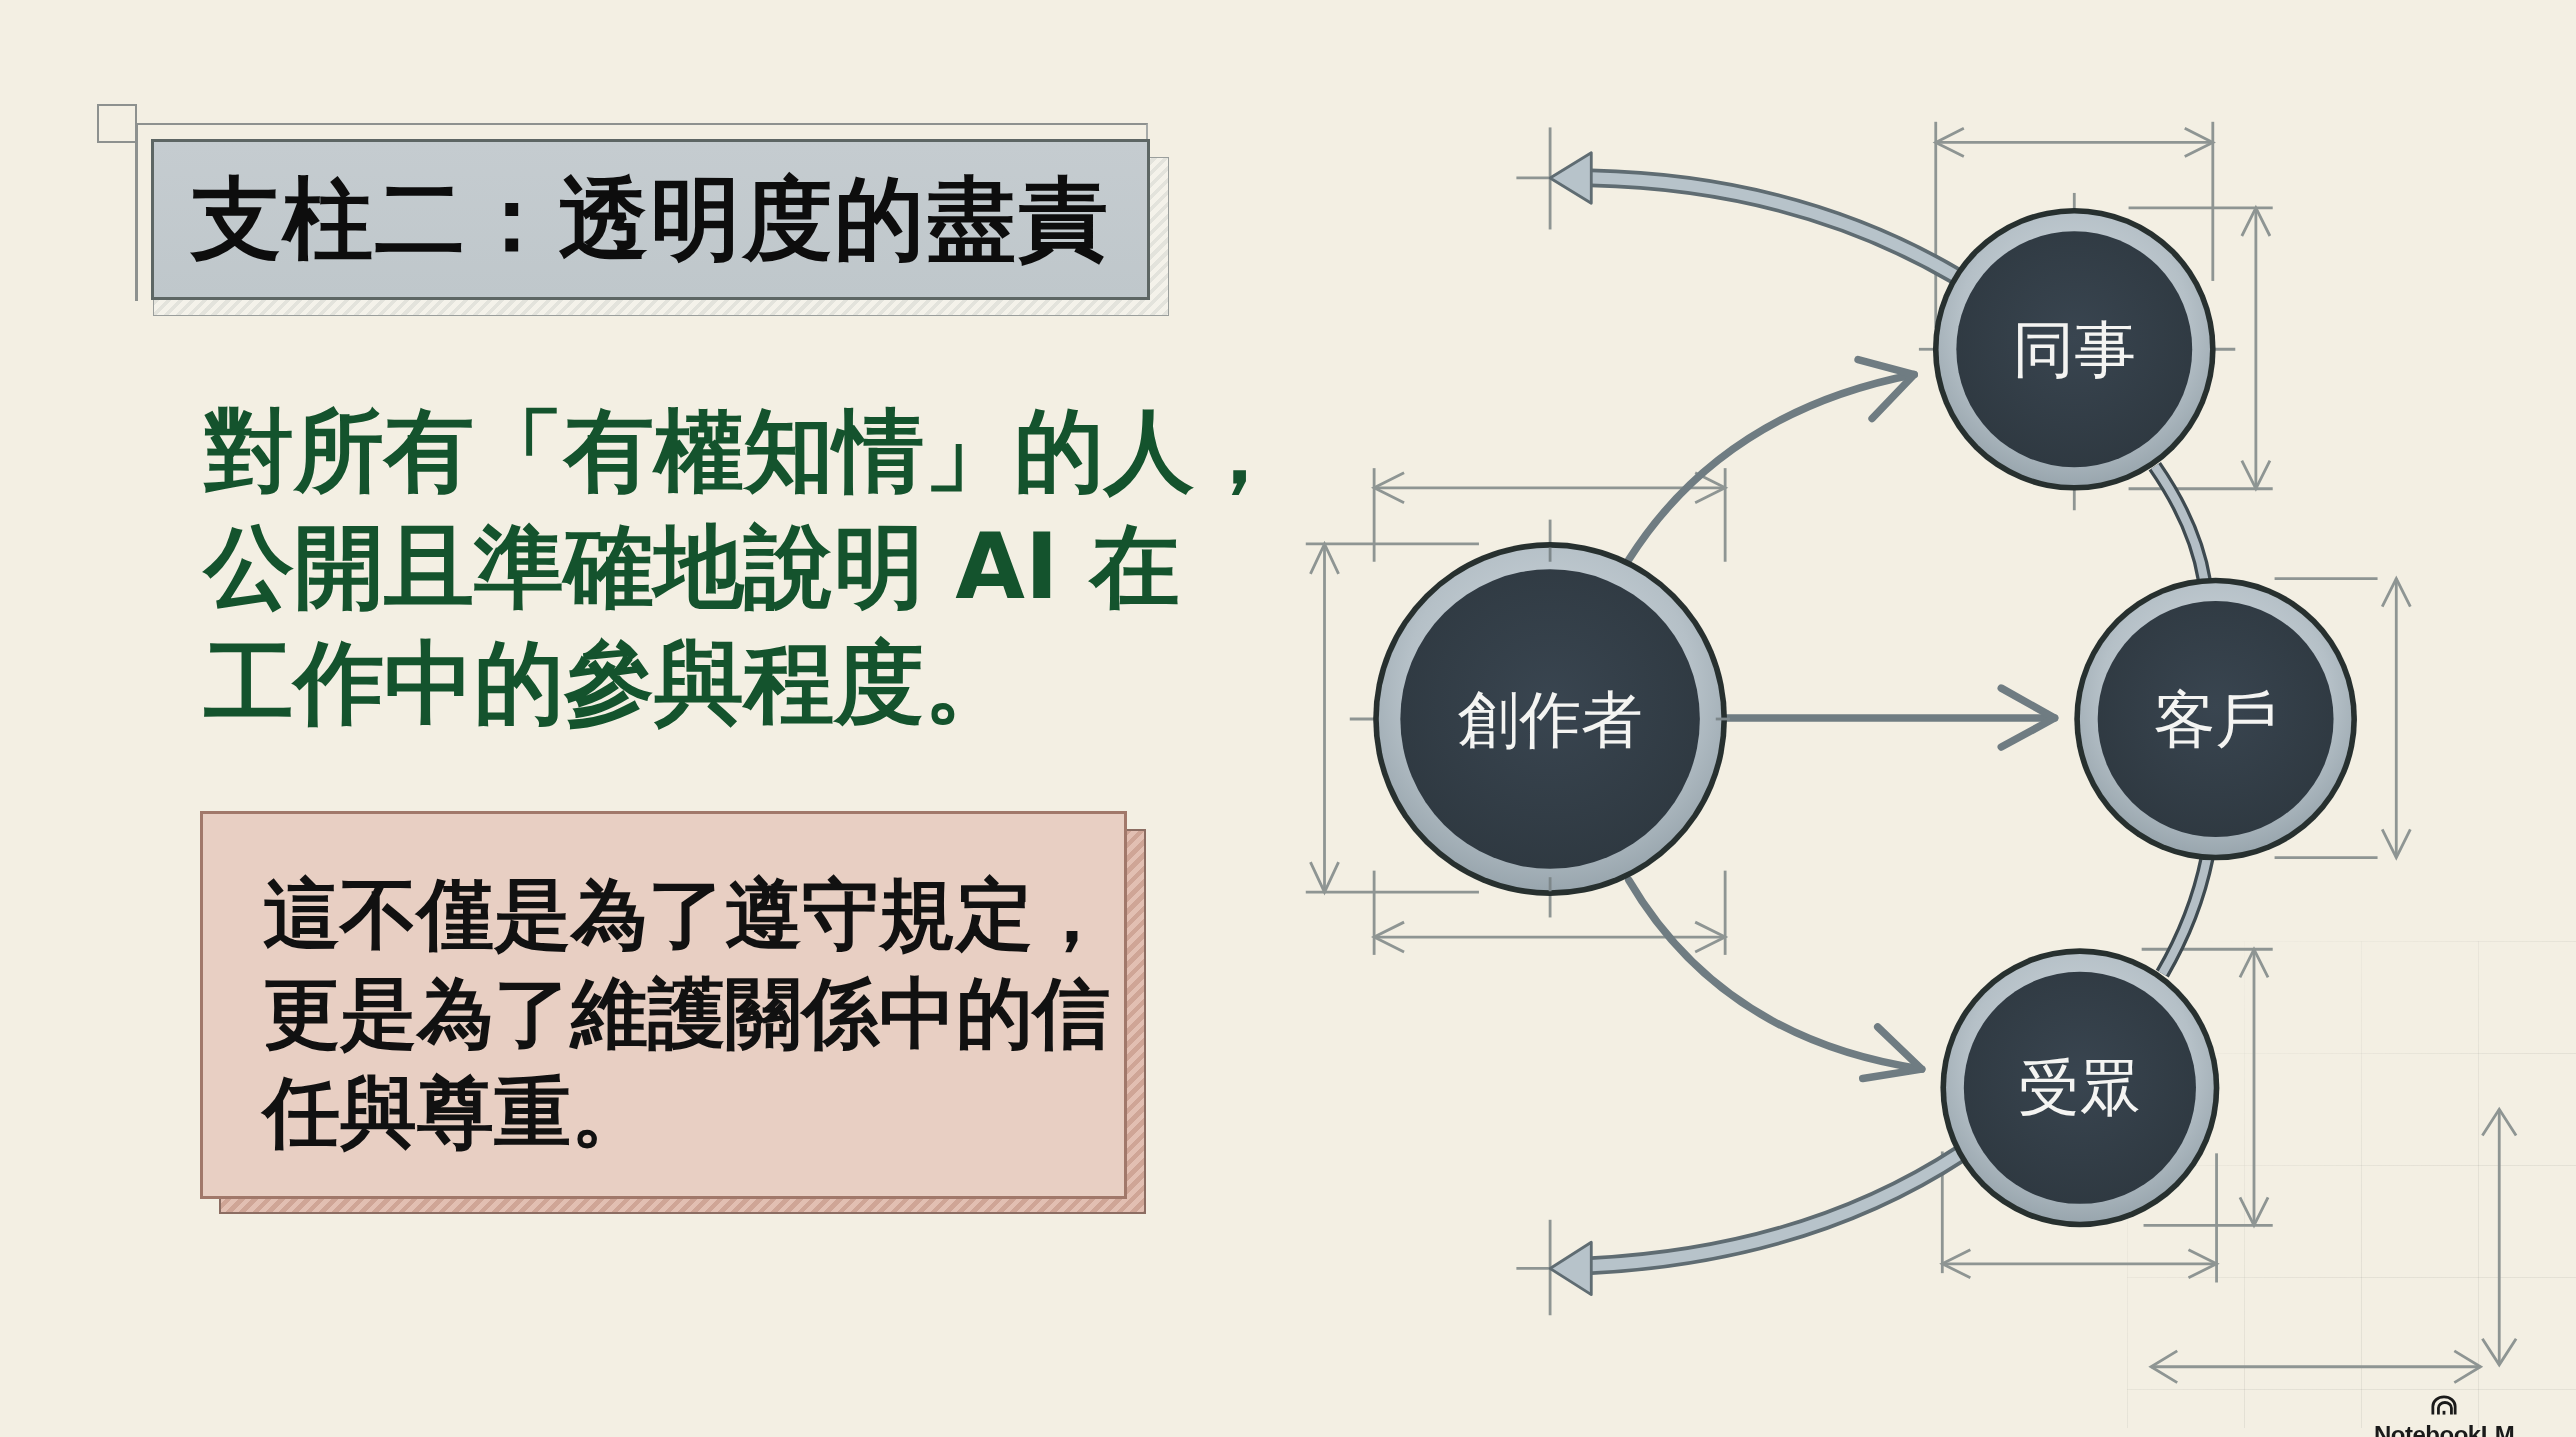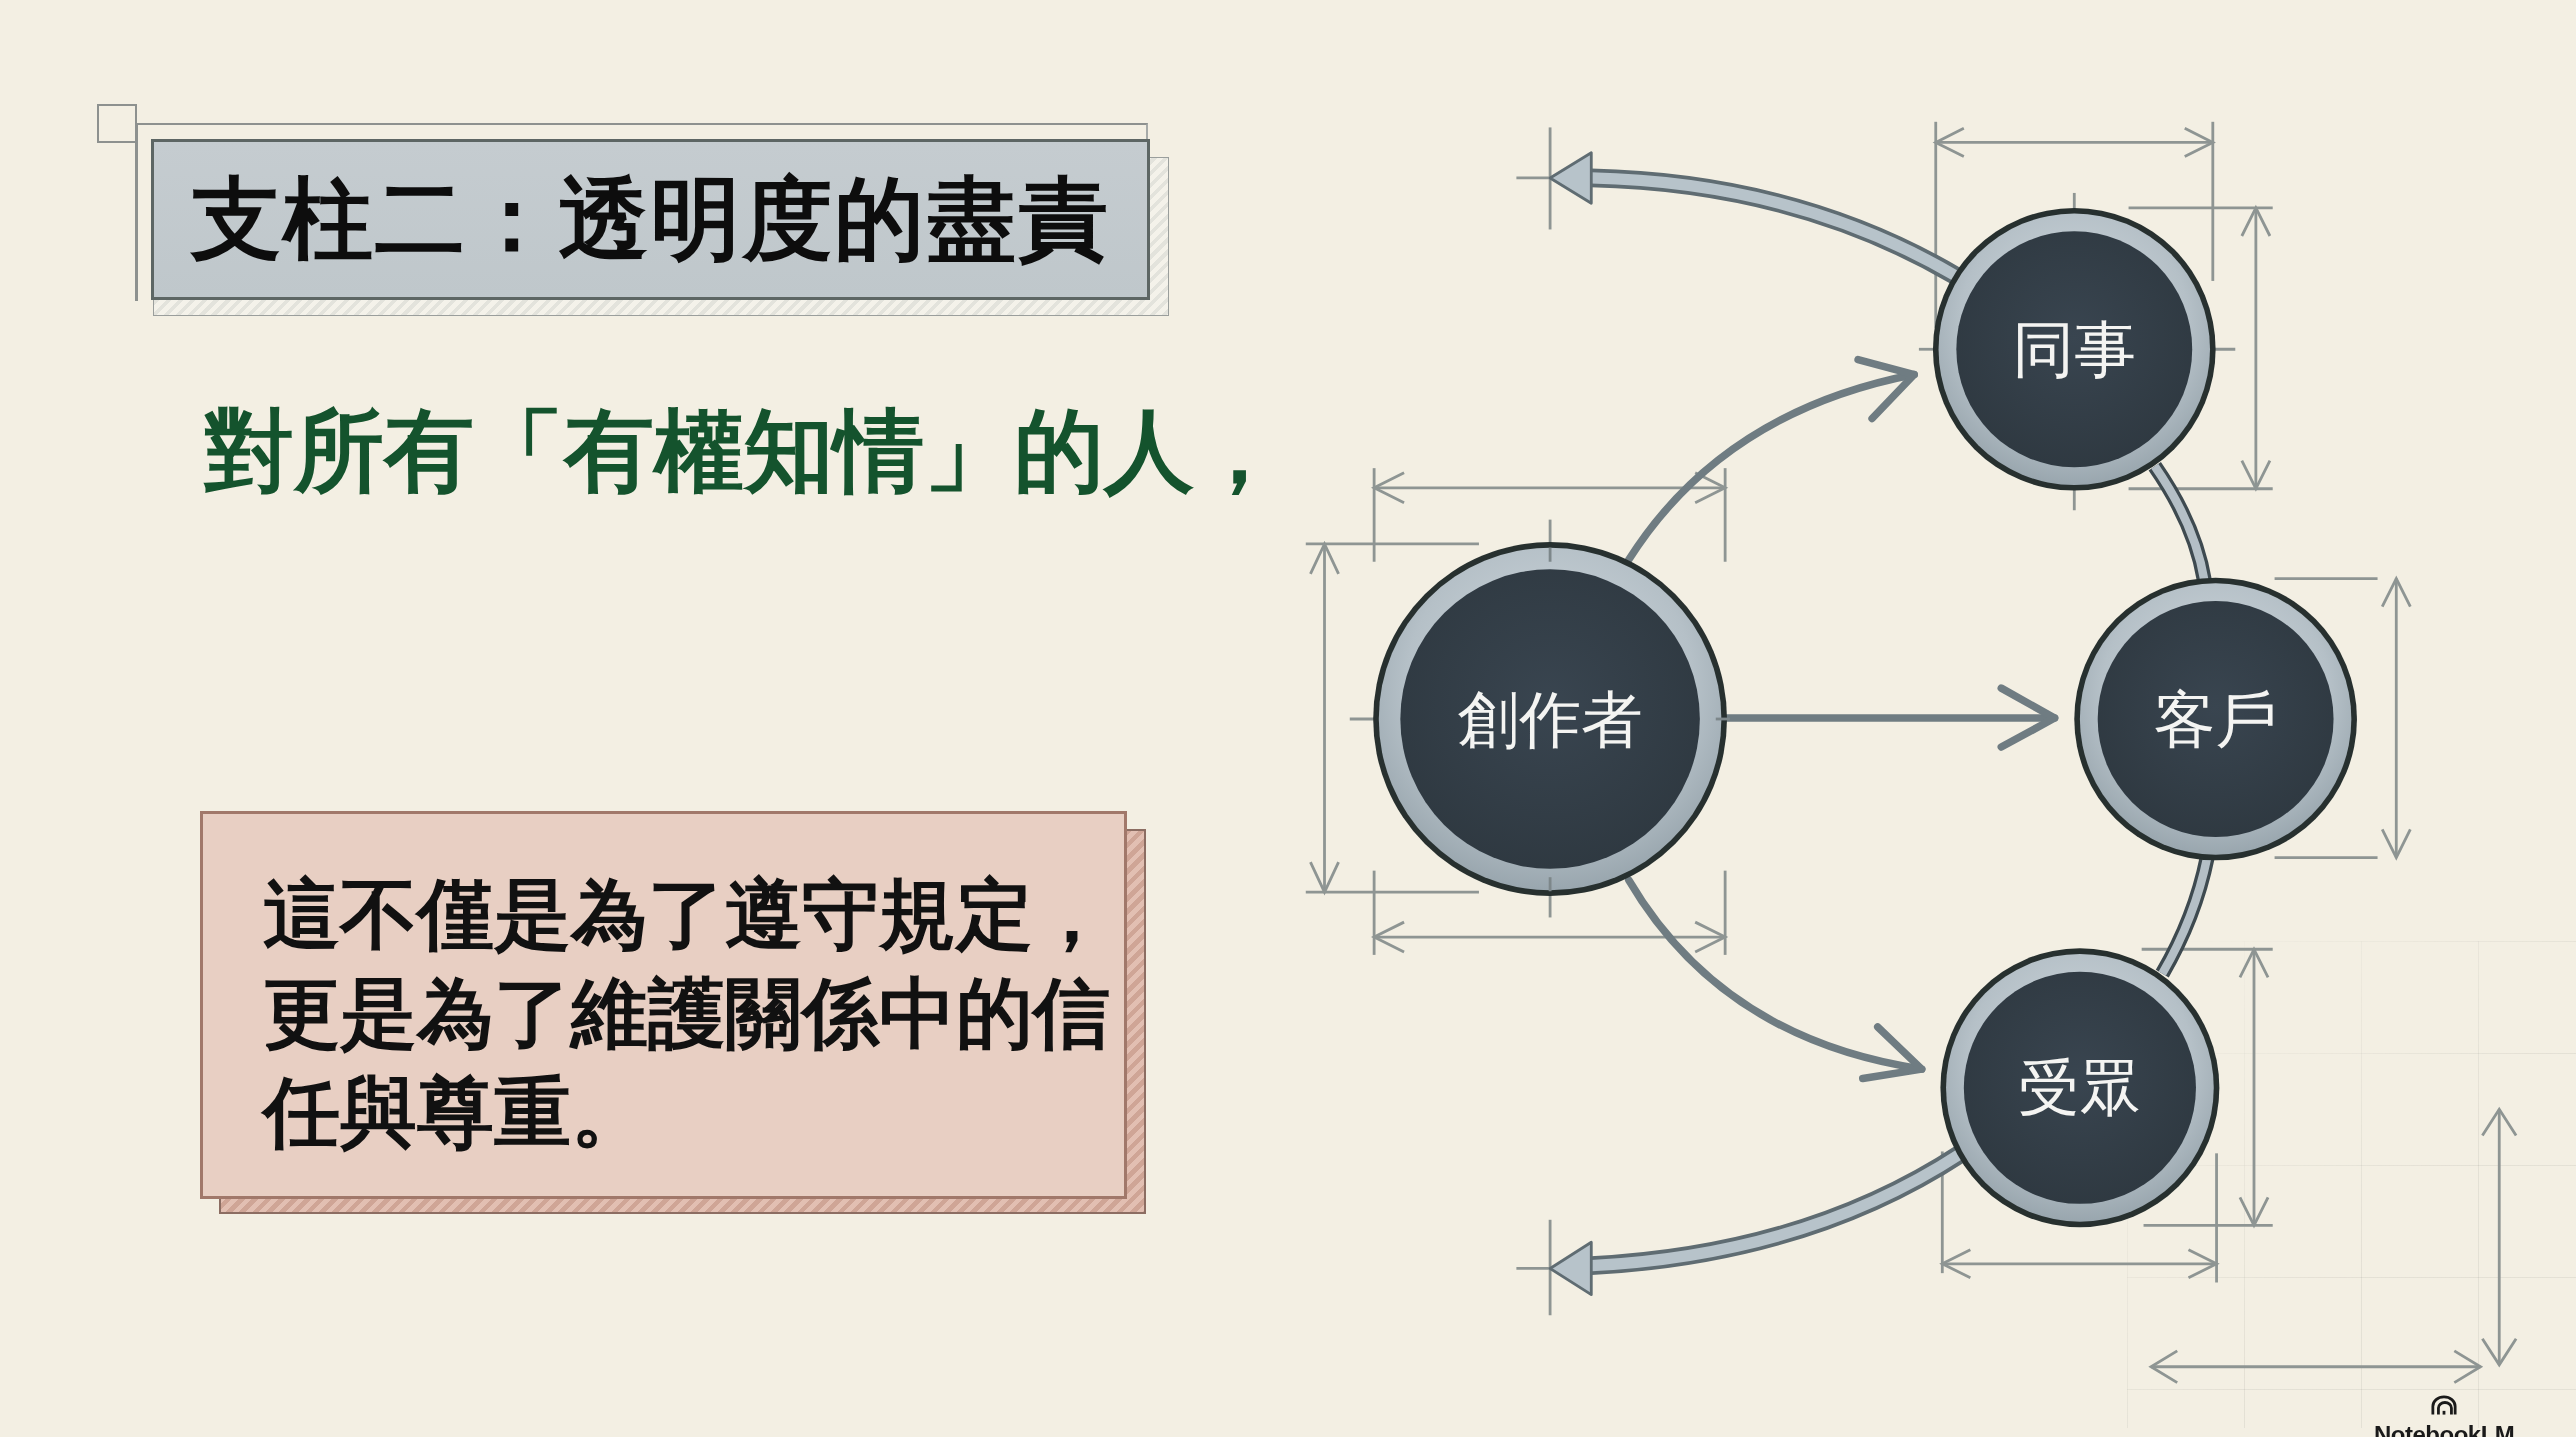--- a/index.html
+++ b/index.html
@@ -100,20 +100,22 @@
   <div class="title-corner"></div>
   <div class="title-frame"></div>
   <div class="title-frame-left"></div>
   <div class="title-shadow"></div>
   <div class="title-box">
     <span class="title-text">支柱二：透明度的盡責</span>
   </div>
 
   <div class="statement">
     <div>對所有「有權知情」的人，</div>
+    <div>公開且準確地說明 AI 在</div>
+    <div>工作中的參與程度。</div>
   </div>
 
   <div class="callout-shadow"></div>
   <div class="callout-box">
     <div class="callout-text">
       <div>這不僅是為了遵守規定，</div>
       <div>更是為了維護關係中的信</div>
       <div>任與尊重。</div>
     </div>
   </div>

